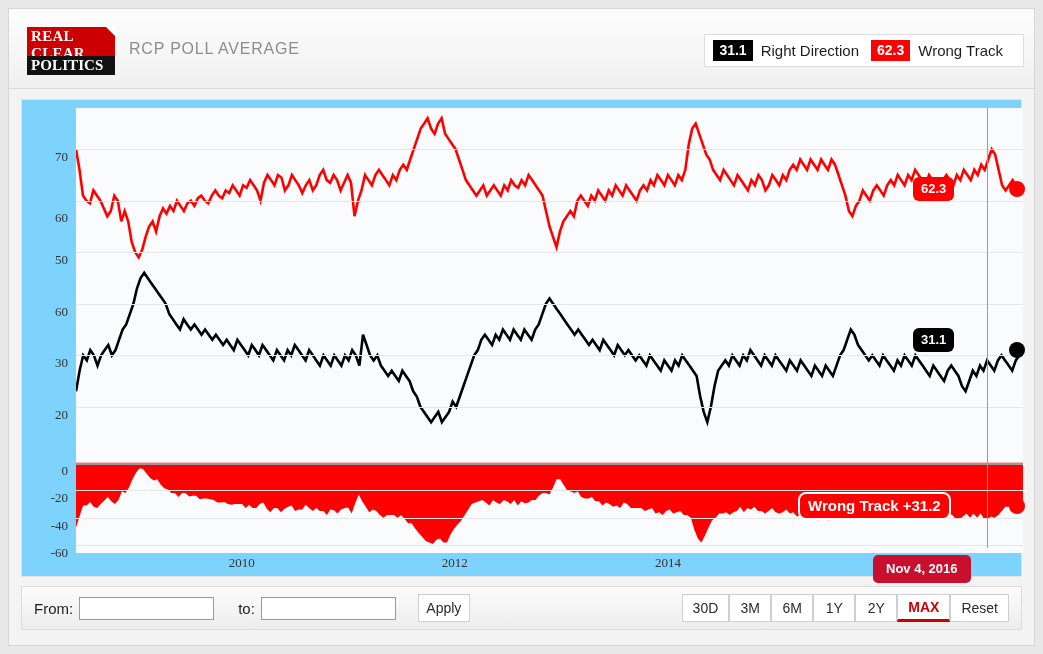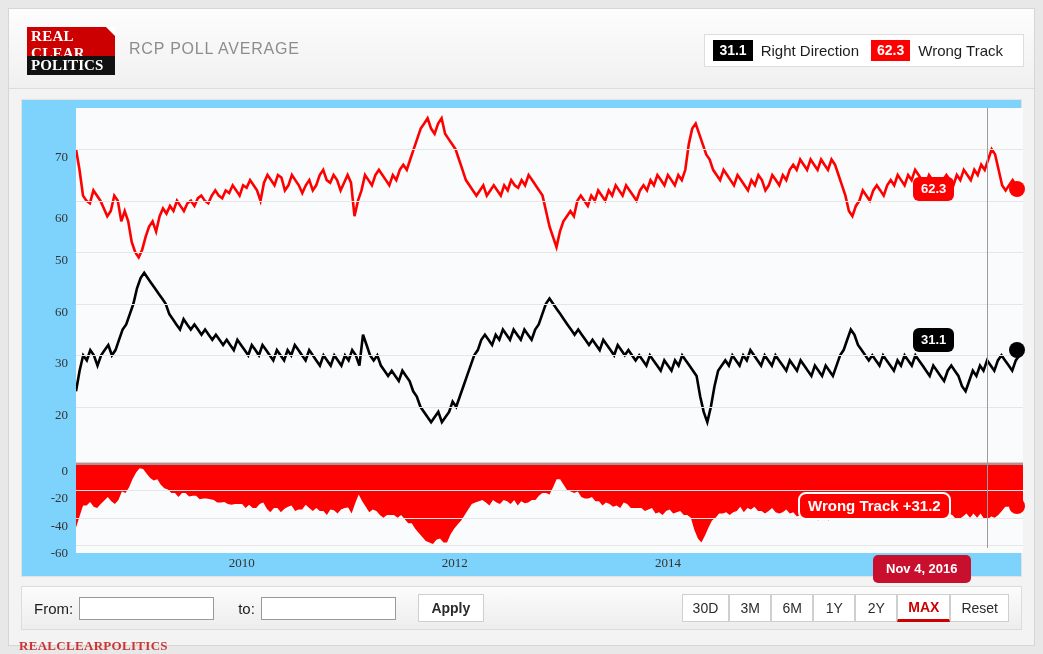--- a/index.html
+++ b/index.html
@@ -190,21 +190,21 @@
     height: 28px;
     min-width: 42px;
     border: 1px solid #cfcfcf;
     background: #ffffff;
     font-size: 14px; color: #2b2b2b;
     font-family: "Liberation Sans", sans-serif;
     display: flex; align-items: center; justify-content: center;
     padding: 0 10px;
     cursor: pointer;
   }
-  .apply-btn { margin-left: 22px; width: 66px; font-weight: bold; }
+  .apply-btn { margin-left: 22px; width: 52px; }
   .range-group { margin-left: auto; display: flex; }
   .btn.active {
     color: #cc0000; font-weight: 700;
     border-bottom: 3px solid #cc0000;
   }
   .footer {
     margin: 8px 0 0 10px;
     font-family: "Liberation Serif", serif;
     font-size: 13px; font-weight: 700;
     color: #cc3333;
@@ -295,15 +295,14 @@
           <div class="btn">30D</div>
           <div class="btn">3M</div>
           <div class="btn">6M</div>
           <div class="btn">1Y</div>
           <div class="btn">2Y</div>
           <div class="btn active">MAX</div>
           <div class="btn">Reset</div>
         </div>
     </div>
 
-    <div class="footer">REALCLEARPOLITICS</div>
   </div>
 </div>
 
 </body></html>

